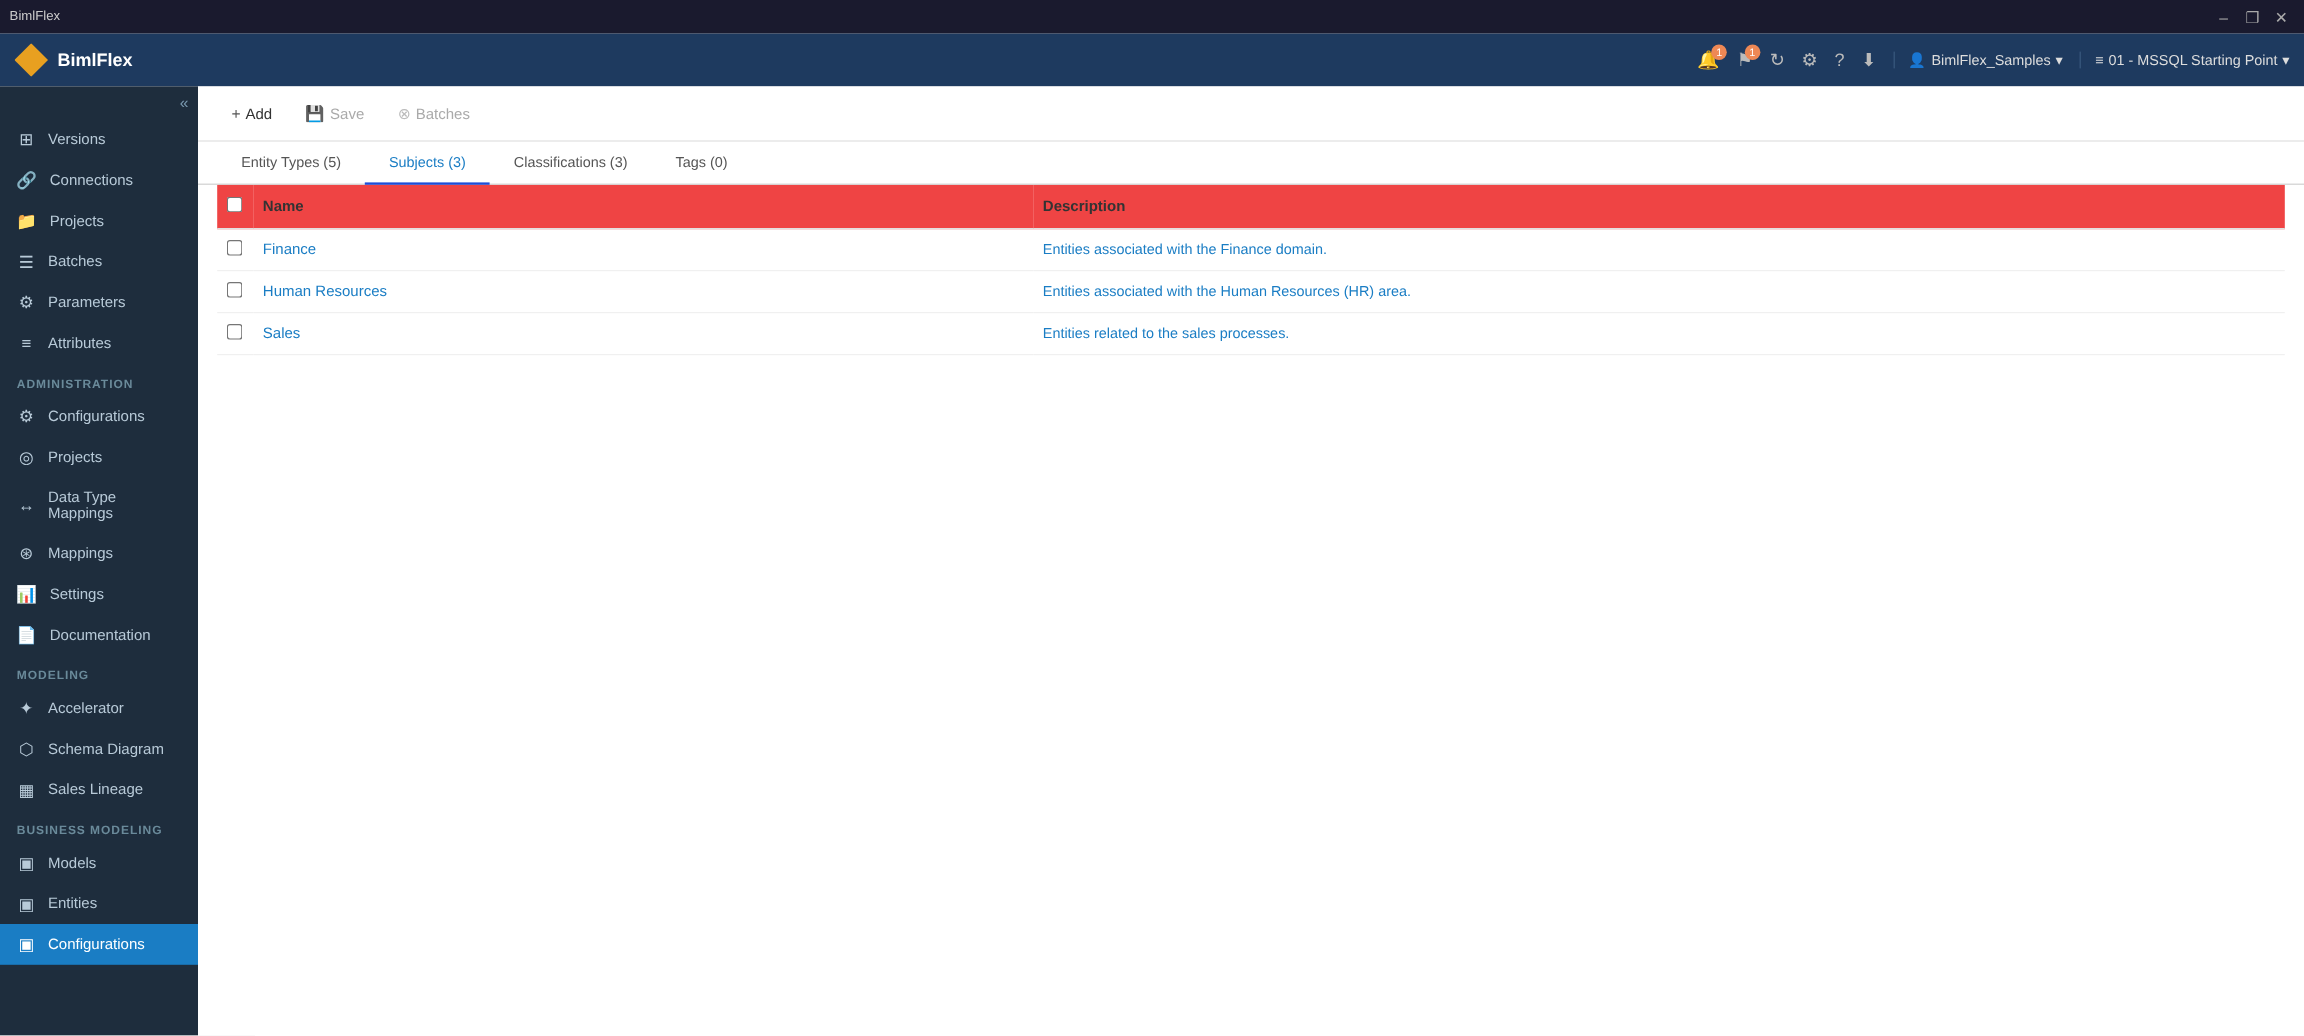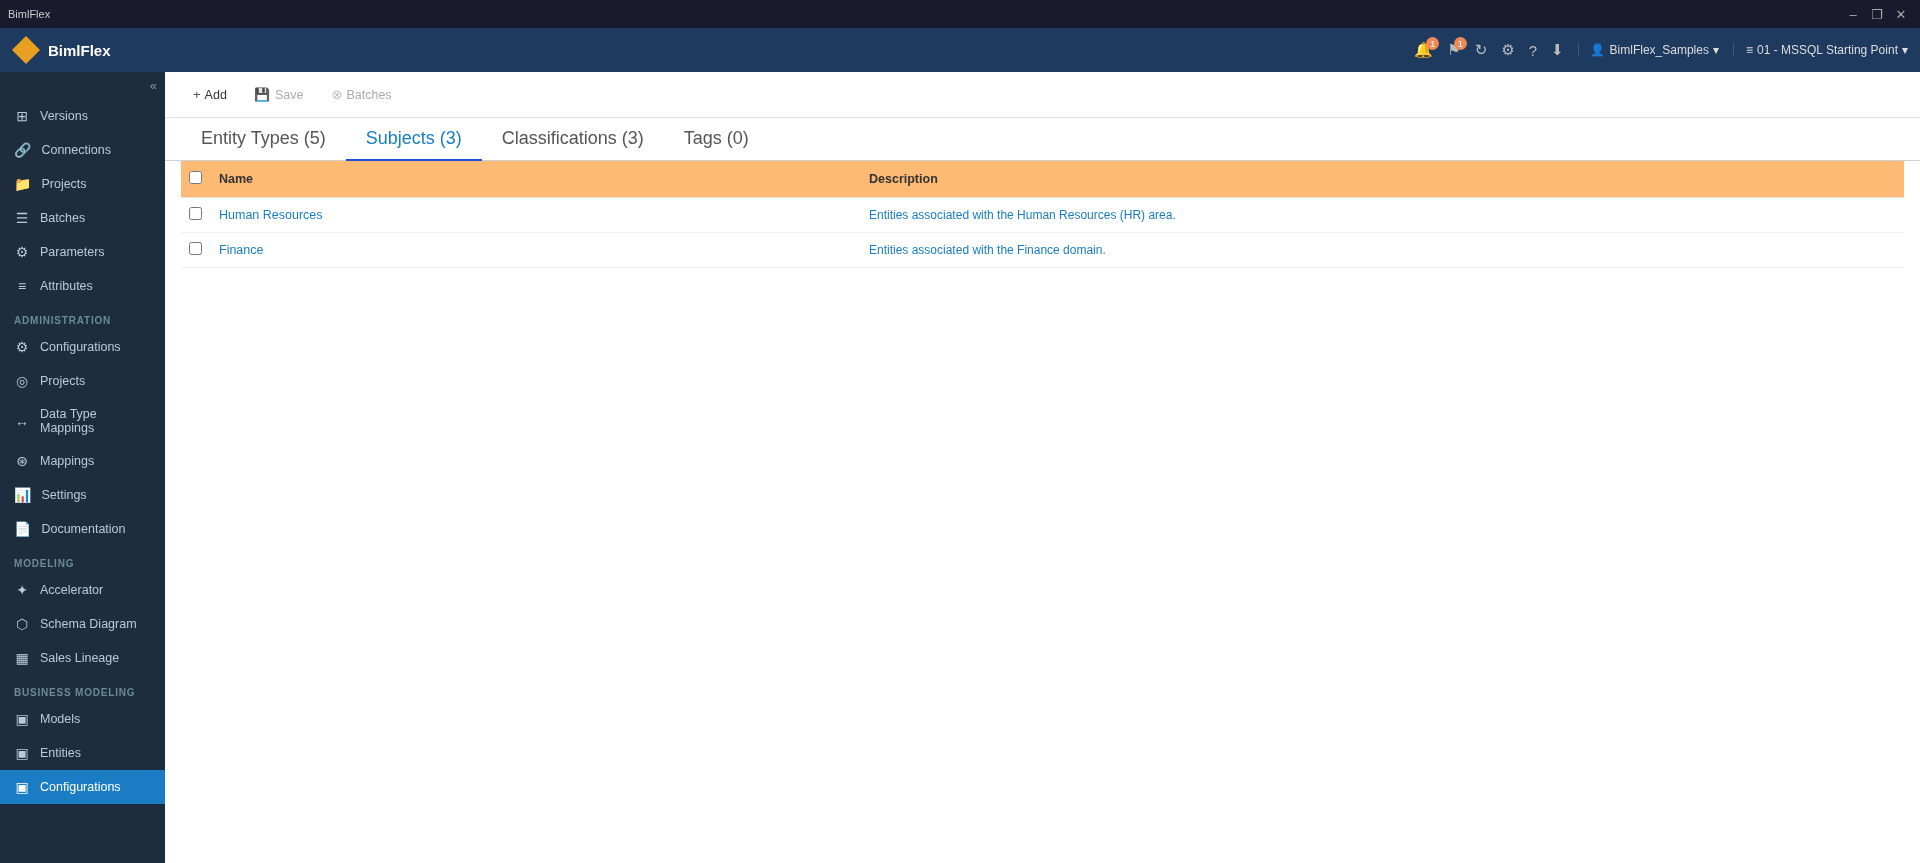--- a/index.html
+++ b/index.html
@@ -115,21 +115,21 @@
     .toolbar-btn .icon { font-size: 13px; color: #555; }
     .toolbar-btn.disabled { color: #aaa; cursor: default; }
     .toolbar-btn.disabled .icon { color: #bbb; }
 
     
     .tabs {
       display: flex; border-bottom: 1px solid #d0d0d0;
       padding: 0 16px;
     }
     .tab {
-      padding: 10px 20px; font-size: 18px; cursor: pointer;
+      padding: 10px 20px; font-size: 12px; cursor: pointer;
       color: #555; border-bottom: 2px solid transparent;
       margin-bottom: -1px;
       text-align: center;
     }
     .tab.active {
       color: #1a7dc4; border-bottom: 2px solid #1d4ed8; font-weight: 500;
     }
 
     
     .table-area {
@@ -137,21 +137,21 @@
       padding: 0 16px;
     }
     .data-table {
       width: 100%; border-collapse: collapse;
     }
     .data-table thead tr {
       border-bottom: 1px solid #e0e0e0;
     }
     .data-table th {
       padding: 10px 8px; text-align: left; font-size: 12.5px;
-      color: #333; font-weight: 600; background: #fdba74;
+      color: #333; font-weight: 600; background: #ef4444;
     }
     .data-table td {
       padding: 9px 8px; font-size: 12.5px; border-bottom: 1px solid #f0f0f0;
     }
     .data-table td a, .data-table td.link-cell { color: #1a7dc4; cursor: pointer; }
     .data-table td.desc-cell { color: #1a7dc4; font-size: 12px; }
     .col-checkbox { width: 30px; }
     .col-name { width: 650px; }
     .checkbox-cell input[type="checkbox"] { cursor: pointer; }
 
@@ -328,26 +328,31 @@
             <th class="col-checkbox">
               <input type="checkbox" style="">
             </th>
             <th class="col-name">Name</th>
             <th>Description</th>
           </tr>
         </thead>
         <tbody id="table-body">
         <tr>
               <td class="checkbox-cell"><input type="checkbox" style=""></td>
+              <td class="link-cell">Finance</td>
+              <td class="desc-cell">Entities associated with the Finance domain.</td>
+            </tr>
+            <tr>
+              <td class="checkbox-cell"><input type="checkbox" style=""></td>
               <td class="link-cell">Human Resources</td>
               <td class="desc-cell">Entities associated with the Human Resources (HR) area.</td>
             </tr>
             <tr>
               <td class="checkbox-cell"><input type="checkbox" style=""></td>
-              <td class="link-cell">Finance</td>
-              <td class="desc-cell">Entities associated with the Finance domain.</td>
+              <td class="link-cell">Sales</td>
+              <td class="desc-cell">Entities related to the sales processes.</td>
             </tr>
           </tbody>
       </table>
     </div>
 
   </div>
 </div>
 
 </body></html>

